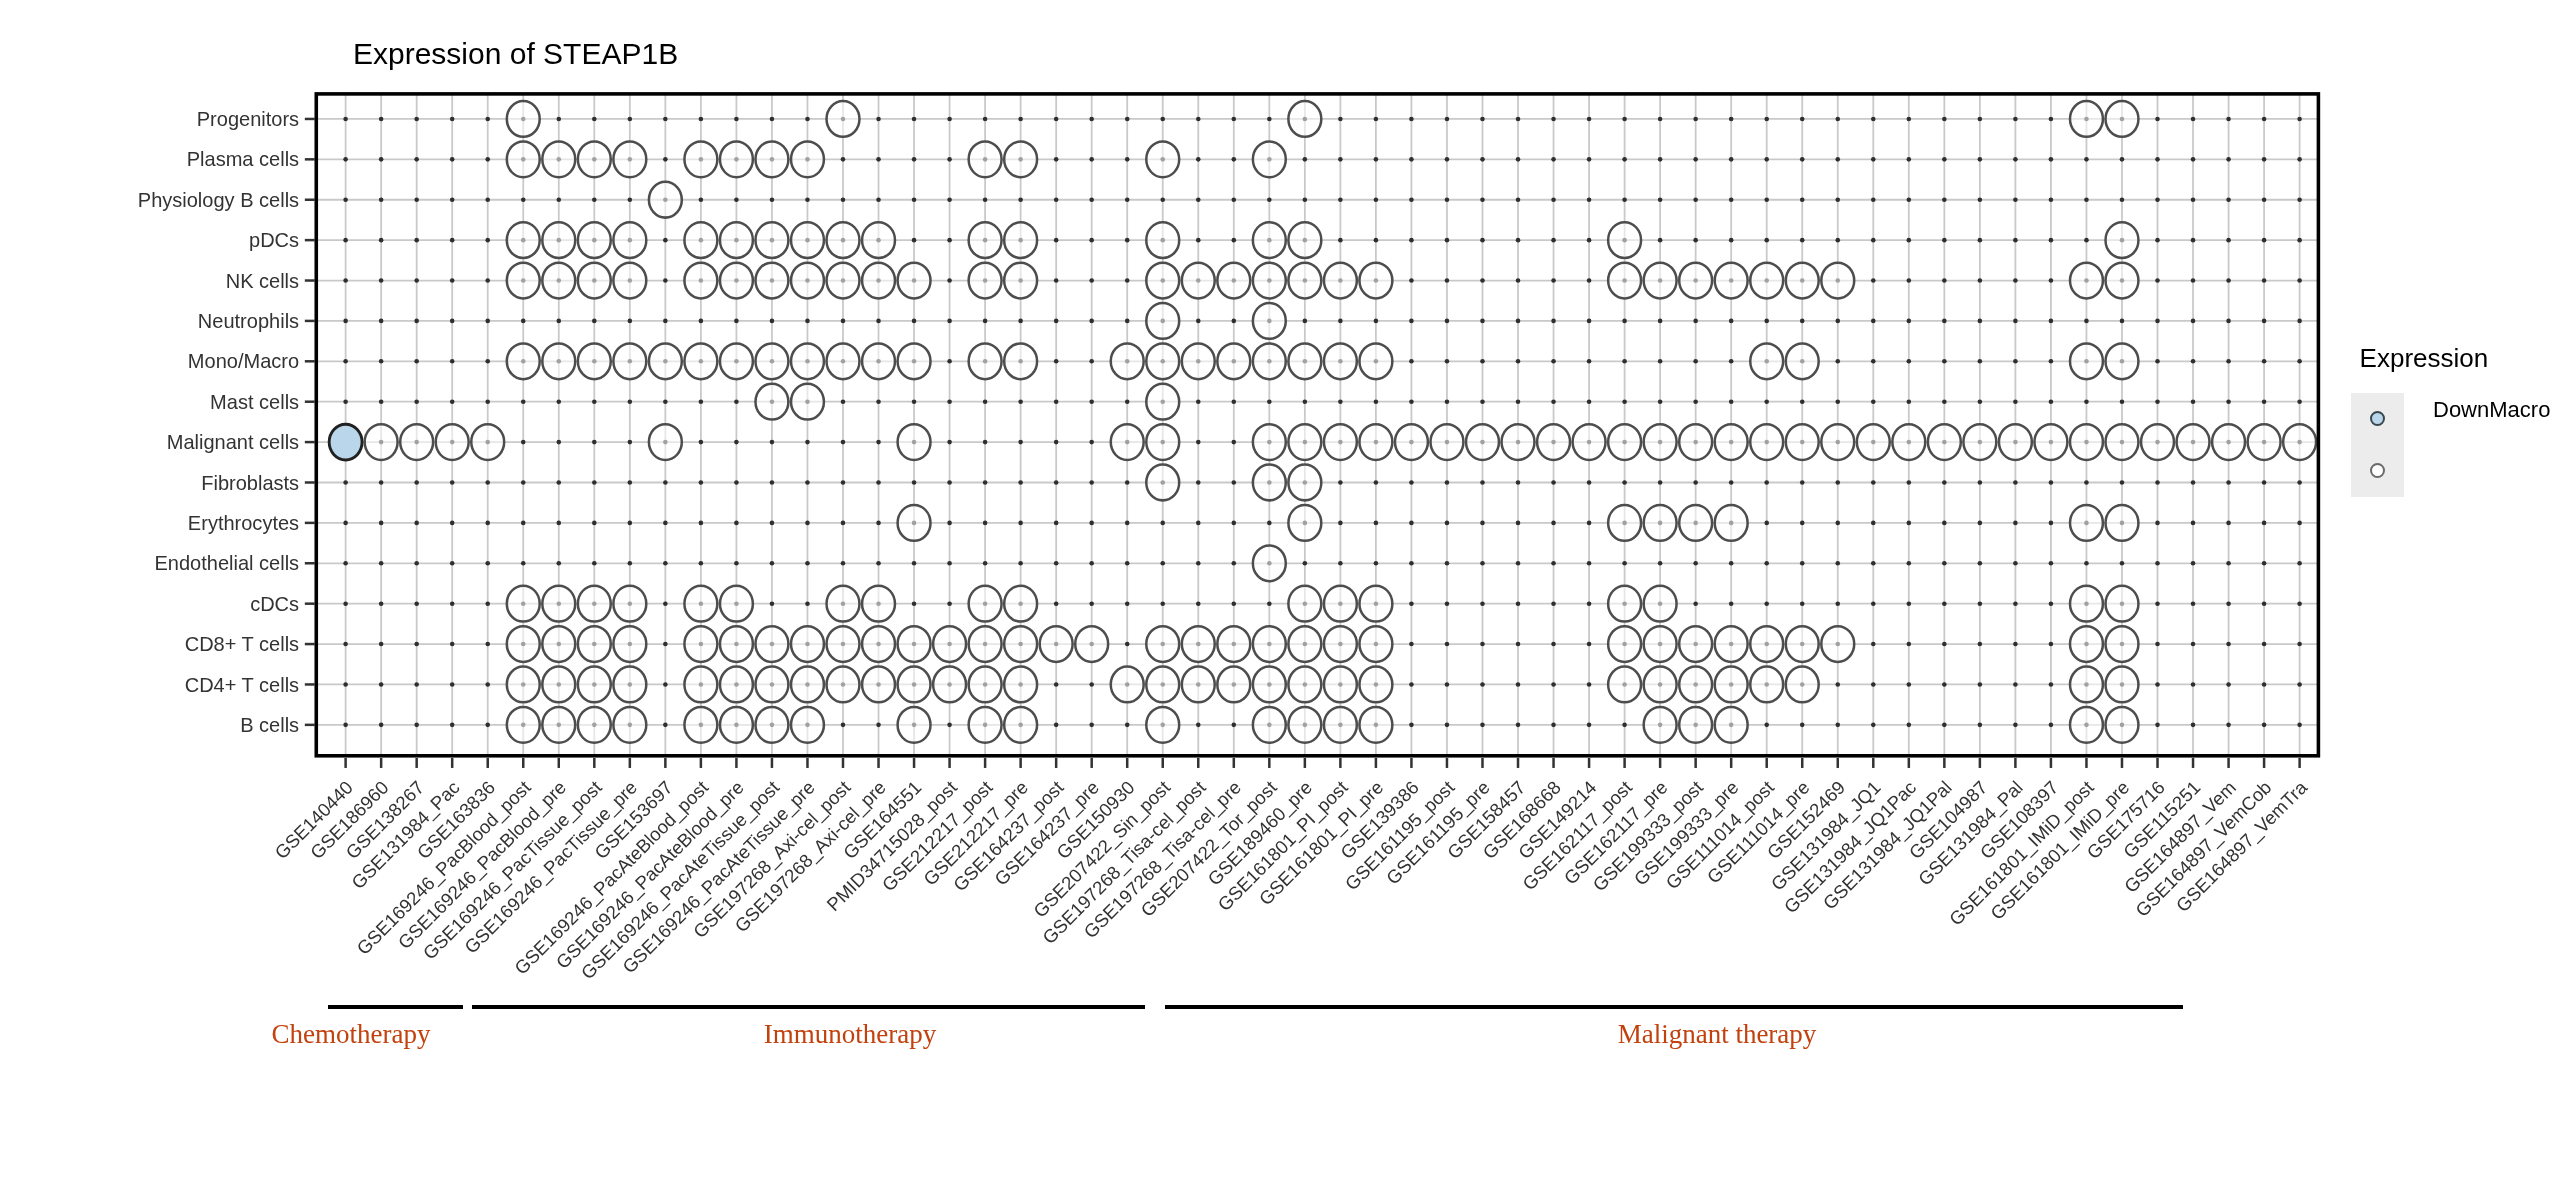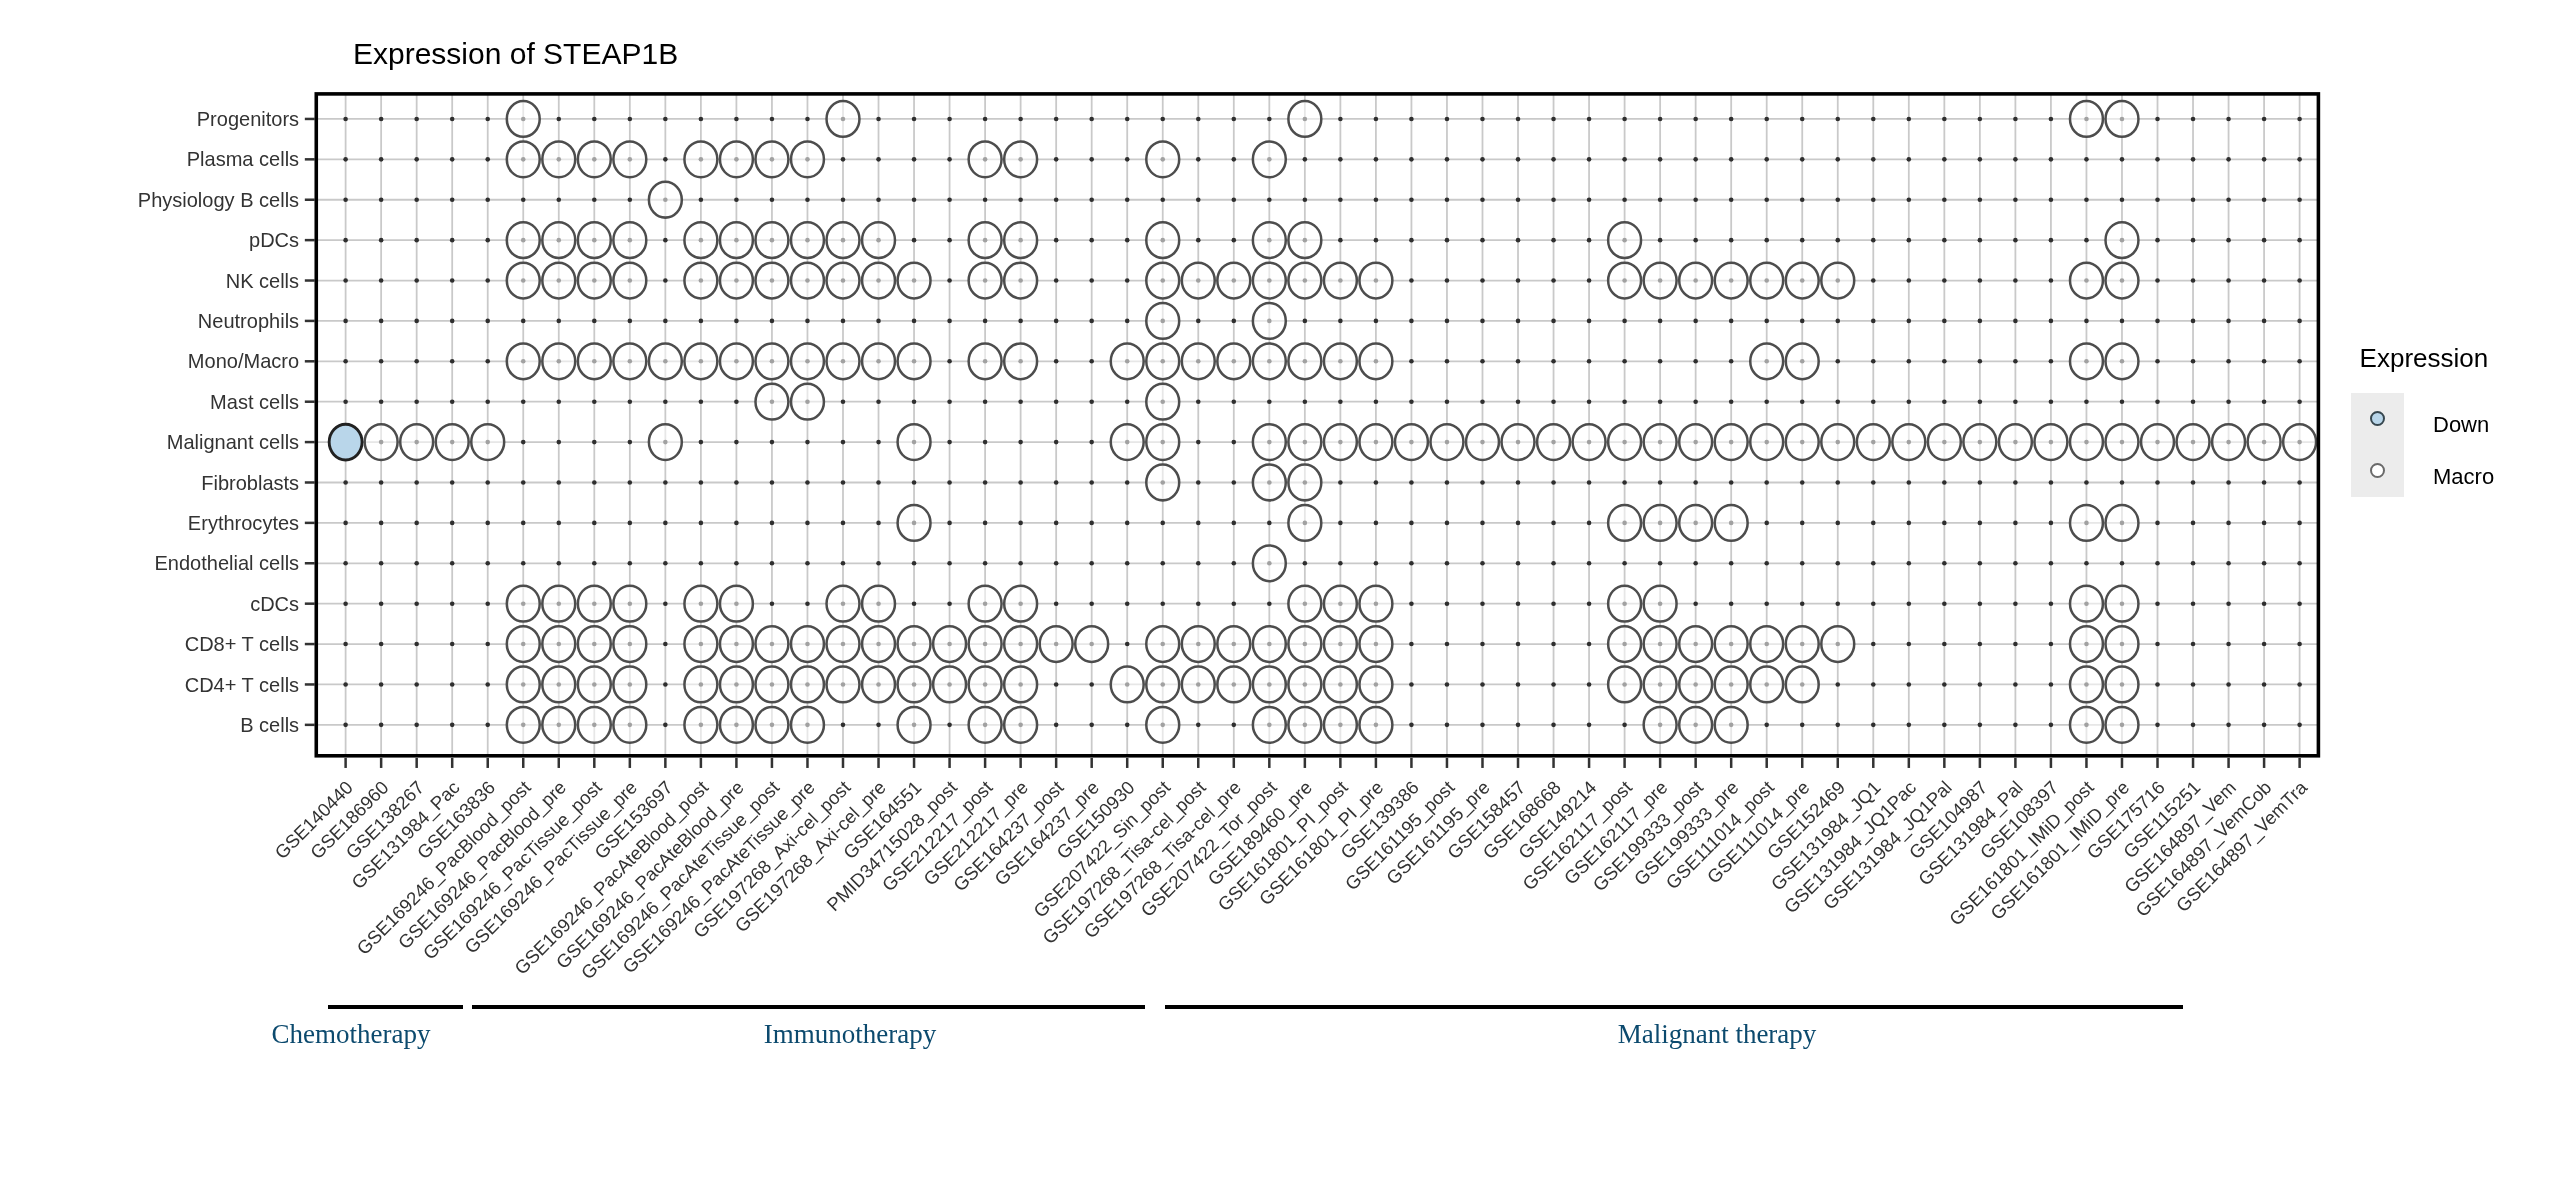--- a/index.html
+++ b/index.html
@@ -9,25 +9,25 @@
   #chart-svg{position:absolute;left:0;top:0;}
   .legend{position:absolute;left:2351px;top:343px;}
   .legend-title{font-size:26px;color:#000;margin-left:8.6px;}
   .legend-keybox{margin-top:18.6px;width:53px;height:104px;background:#ececec;
                  display:flex;flex-direction:column;justify-content:space-around;align-items:center;
                  position:relative;}
   .legend-key{width:15.7px;height:15.7px;border-radius:50%;box-sizing:border-box;}
   .legend-key.down{border:2.1px solid #37474f;}
   .legend-key.none{border:2.1px solid #6a6a6a;background:#fff;}
   .legend-labels{position:absolute;left:2433px;top:399px;height:104px;
-                 display:flex;flex-direction:column;justify-content:space-around;}
+                 display:flex;flex-direction:row;justify-content:space-around;}
   .legend-label{font-size:22px;color:#000;line-height:1;}
   .cat-line{position:absolute;height:3.6px;background:#000;top:1005px;}
   .cat-label{position:absolute;top:1019px;transform:translateX(-50%);
-             font-family:"Liberation Serif", serif;font-size:27px;color:#0c4a6e;white-space:nowrap;}
+             font-family:"Liberation Serif", serif;font-size:27px;color:#c2410c;white-space:nowrap;}
 </style>
 </head>
 <body>
 
 <div id="page-title">Expression of STEAP1B</div>
 
 <svg id="chart-svg" width="2576" height="1181" viewBox="0 0 3600 1650">
     <line x1="483" y1="131" x2="483" y2="1056" stroke="#c9c9c9" stroke-width="2.5"></line>
     <line x1="532.65" y1="131" x2="532.65" y2="1056" stroke="#c9c9c9" stroke-width="2.5"></line>
     <line x1="582.3" y1="131" x2="582.3" y2="1056" stroke="#c9c9c9" stroke-width="2.5"></line>

